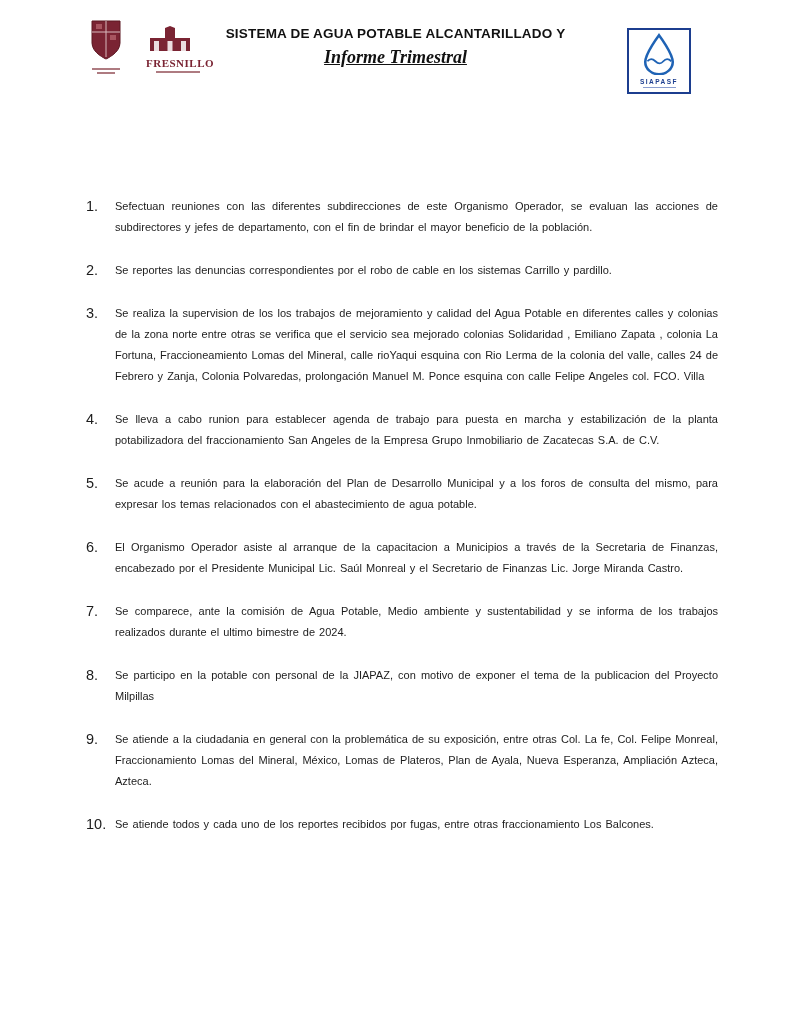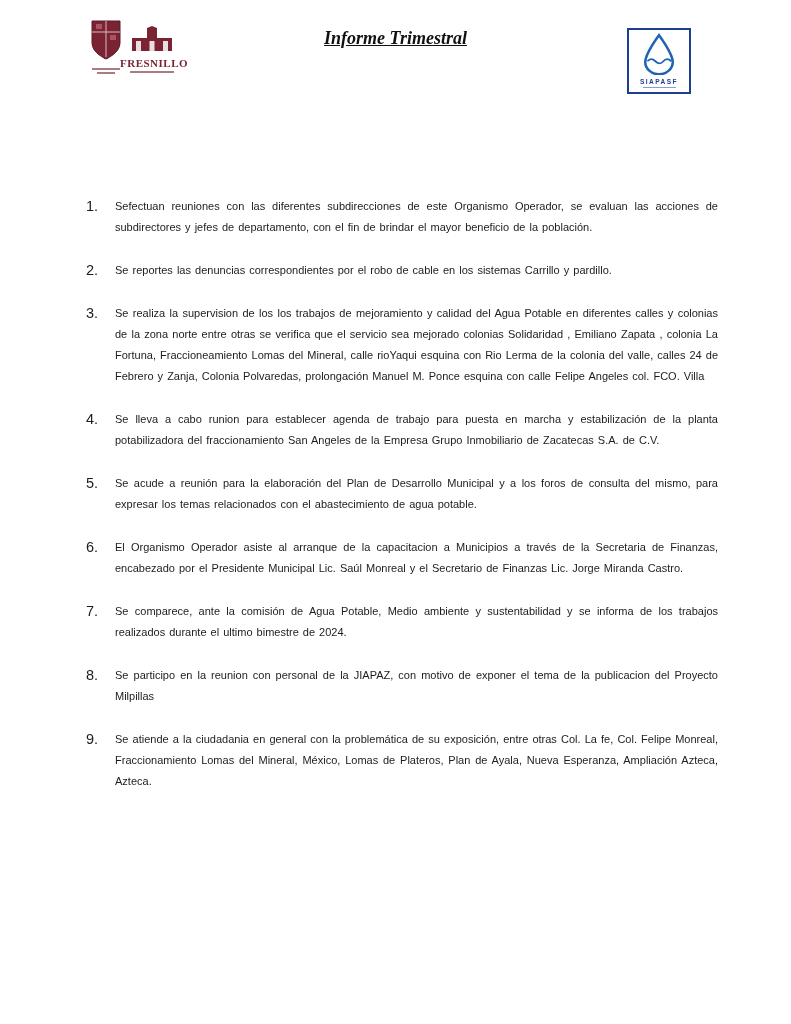--- a/index.html
+++ b/index.html
@@ -14,21 +14,21 @@
     width: 791px;
     height: 1024px;
     background: #ffffff;
     overflow: hidden;
   }
 
   
   .doc-header { position: absolute; top: 0; left: 0; right: 0; height: 160px; }
 
   .crest { position: absolute; left: 86px; top: 20px; width: 40px; text-align: center; }
-  .fresnillo-logo { position: absolute; left: 120px; top: 26px; width: 64px; text-align: center; }
+  .fresnillo-logo { position: absolute; left: 146px; top: 26px; width: 64px; }
   .fresnillo-word {
     font-family: "Liberation Serif", serif;
     font-weight: bold;
     color: #7a2433;
     font-size: 11px;
     letter-spacing: 0.5px;
     margin-top: 1px;
   }
   .tiny-line { height: 2px; background: #9a5a62; margin: 2px auto 0 auto; width: 70%; opacity: 0.8; }
   .tiny-line.short { width: 45%; }
@@ -126,20 +126,21 @@
         <path d="M19 2 l5 -2 l5 2 Z" fill="#7a2433"></path>
         <rect x="8" y="15" width="5" height="10" fill="#ffffff" opacity="0.85"></rect>
         <rect x="21.5" y="15" width="5" height="10" fill="#ffffff" opacity="0.85"></rect>
         <rect x="35" y="15" width="5" height="10" fill="#ffffff" opacity="0.85"></rect>
       </svg>
       <div class="fresnillo-word">FRESNILLO</div>
       <div class="tiny-line"></div>
     </div>
 
     <div class="title-block">
+      <div class="title-line">SISTEMA DE AGUA POTABLE ALCANTARILLADO Y</div>
       <div class="subtitle">Informe Trimestral</div>
     </div>
 
     <div class="siapasf">
       <svg width="46" height="42" viewBox="0 0 62 58">
         <path d="M31 3 C31 3 12 28 12 40 a19 17 0 0 0 38 0 C50 28 31 3 31 3 Z" fill="#ffffff" stroke="#1f63b5" stroke-width="3.5"></path>
         <path d="M15 39 q5 -6 11 0 t11 0 t11 0" fill="none" stroke="#1f63b5" stroke-width="2.5"></path>
       </svg>
       <div class="siapasf-word">SIAPASF</div>
       <div class="tiny-line"></div>
@@ -179,24 +180,28 @@
       <p class="txt">El Organismo Operador asiste al arranque de la capacitacion a Municipios a través de la Secretaria de Finanzas, encabezado por el Presidente Municipal Lic. Saúl Monreal y el Secretario de Finanzas Lic. Jorge Miranda Castro.</p>
     </div>
 
     <div class="item">
       <span class="num">7.</span>
       <p class="txt">Se comparece, ante la comisión de Agua Potable, Medio ambiente y sustentabilidad y se informa de los trabajos realizados durante el ultimo bimestre de 2024.</p>
     </div>
 
     <div class="item">
       <span class="num">8.</span>
-      <p class="txt">Se participo en la  reunion con personal de la JIAPAZ, con motivo de exponer el tema de la publicacion del Proyecto Milpillas</p>
+      <p class="txt">Se participo en la  potable con personal de la JIAPAZ, con motivo de exponer el tema de la publicacion del Proyecto Milpillas</p>
     </div>
 
     <div class="item">
       <span class="num">9.</span>
       <p class="txt">Se atiende a la ciudadania en general con la problemática de su exposición, entre otras Col. La fe, Col. Felipe Monreal, Fraccionamiento Lomas del Mineral, México, Lomas de Plateros, Plan de Ayala, Nueva Esperanza, Ampliación Azteca, Azteca.</p>
     </div>
 
+    <div class="item">
+      <span class="num">10.</span>
+      <p class="txt">Se atiende todos y cada uno de los reportes recibidos por fugas, entre otras fraccionamiento Los Balcones.</p>
+    </div>
 
   </main>
 
 </div>
 
 </body></html>

